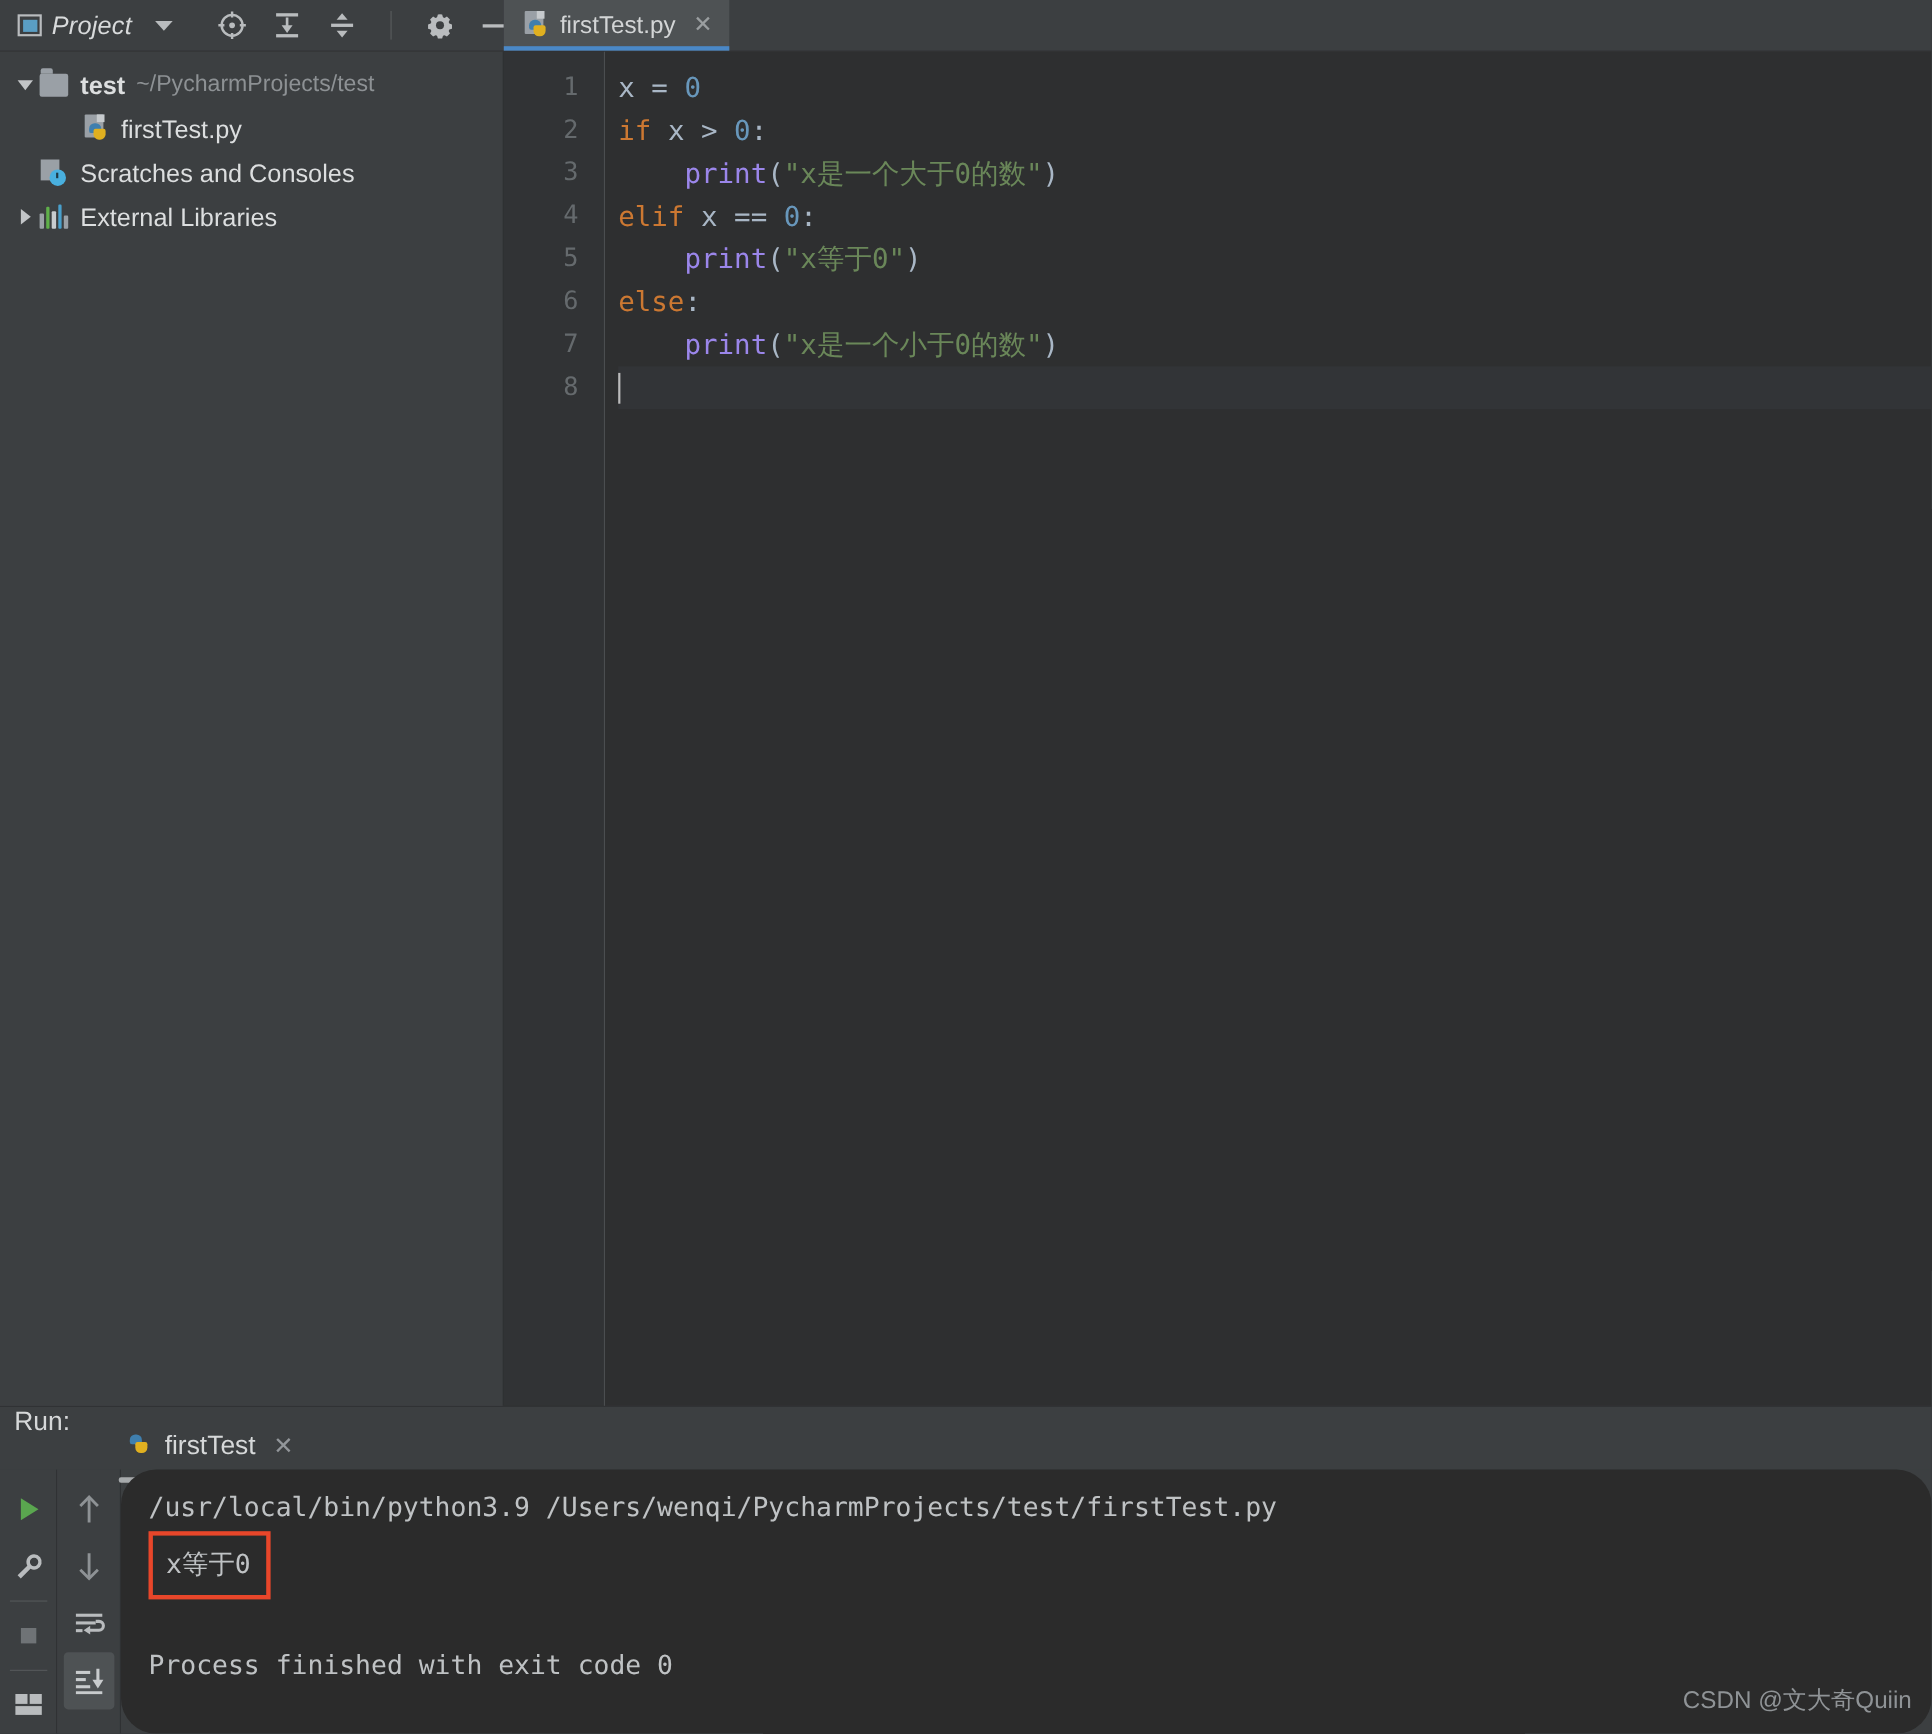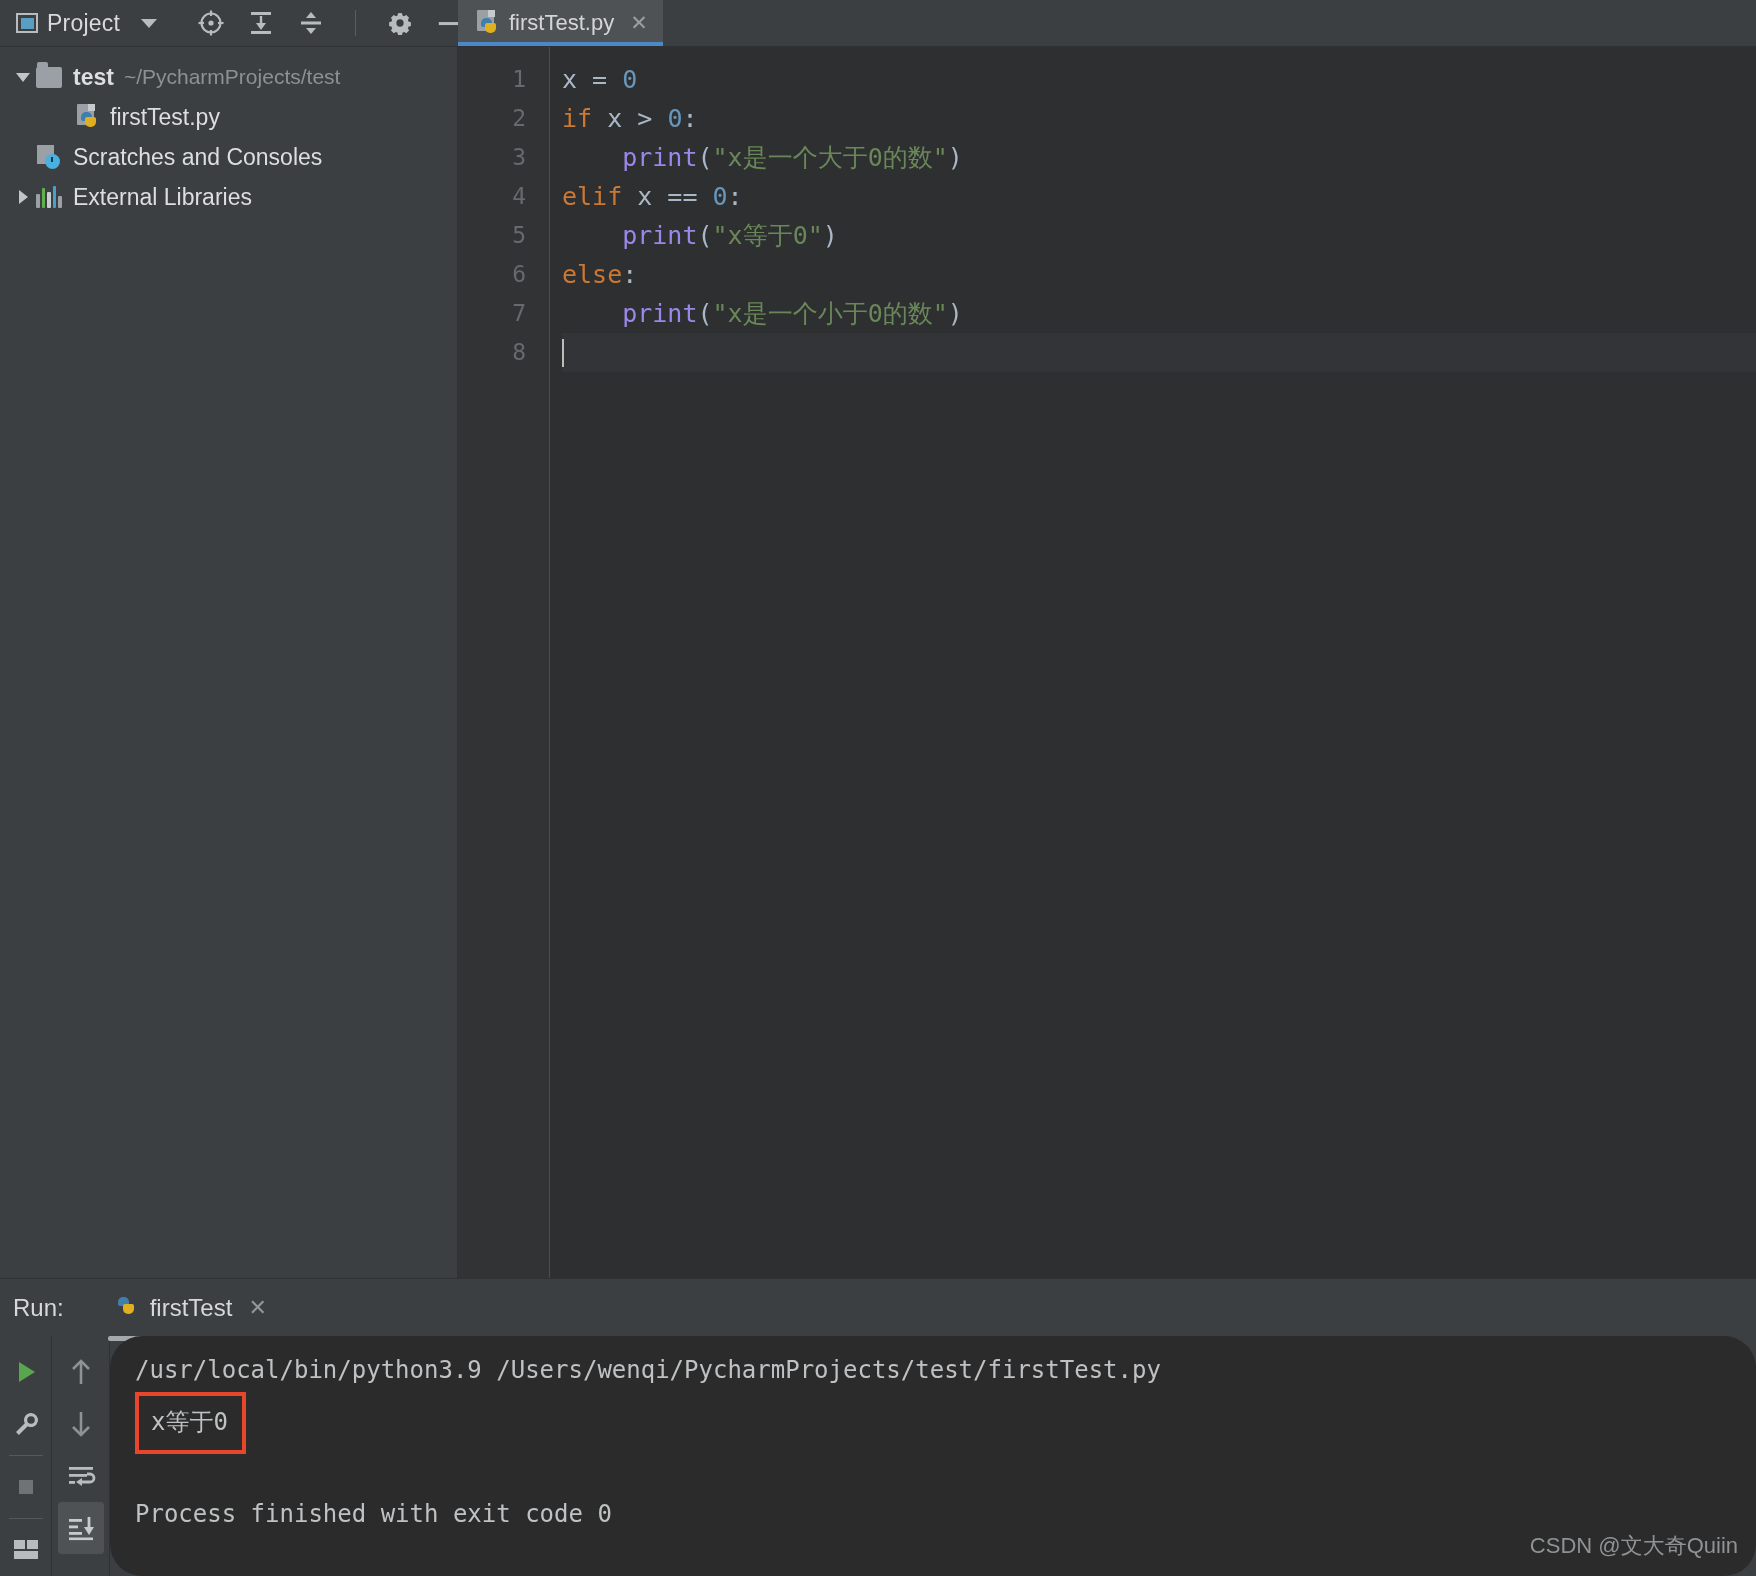--- a/index.html
+++ b/index.html
@@ -20,21 +20,21 @@
   
   .top-row { display: flex; height: 47px; flex: 0 0 47px; background: #3c3f41; }
 
   .proj-toolbar {
     width: 458px; flex: 0 0 458px;
     display: flex; align-items: center;
     background: #3c3f41;
     padding-left: 16px;
     border-bottom: 1px solid #2f3133;
   }
-  .proj-title-wrap { display: flex; align-items: center; gap: 9px; }
+  .proj-title-wrap { display: flex; align-items: center; gap: 9px; font-style: italic; }
   .proj-sq {
     width: 22px; height: 20px; border: 2px solid #b9bcbe;
     background: #3c3f41; display: flex; align-items: center; justify-content: center;
   }
   .proj-sq i { display:block; width: 13px; height: 11px; background: #5a9ec4; }
   .proj-label { color: #d8dadb; font-size: 23px; letter-spacing: .2px; }
   .caret-down {
     width: 0; height: 0; border-left: 8px solid transparent;
     border-right: 8px solid transparent; border-top: 9px solid #b9bcbe;
     margin-left: 12px;
@@ -149,21 +149,21 @@
   .fn  { color: #9b86ea; }
   .pl  { color: #a9b7c6; }
   .caret {
     display: inline-block; width: 2px; height: 28px; background: #bbbbbb;
     vertical-align: -6px;
   }
 
   
   .run-panel { flex: 0 0 auto; background: #3c3f41; display: flex; flex-direction: column; }
   .run-header {
-    height: 58px; display: flex; align-items: center; padding-left: 13px;
+    height: 58px; display: flex; padding-left: 13px;
     background: #3c3f41; border-top: 1px solid #2f3133;
   }
   .run-word { color: #d6d8d9; font-size: 24px; margin-right: 40px; }
   .run-tab {
     display: flex; align-items: center; gap: 10px; height: 72px;
     padding: 0 12px; position: relative; cursor: pointer;
   }
   .run-tab::after {
     content: ""; position: absolute; left: 4px; right: 4px; bottom: 3px;
     height: 5px; background: #a6a9ab; border-radius: 2px;

